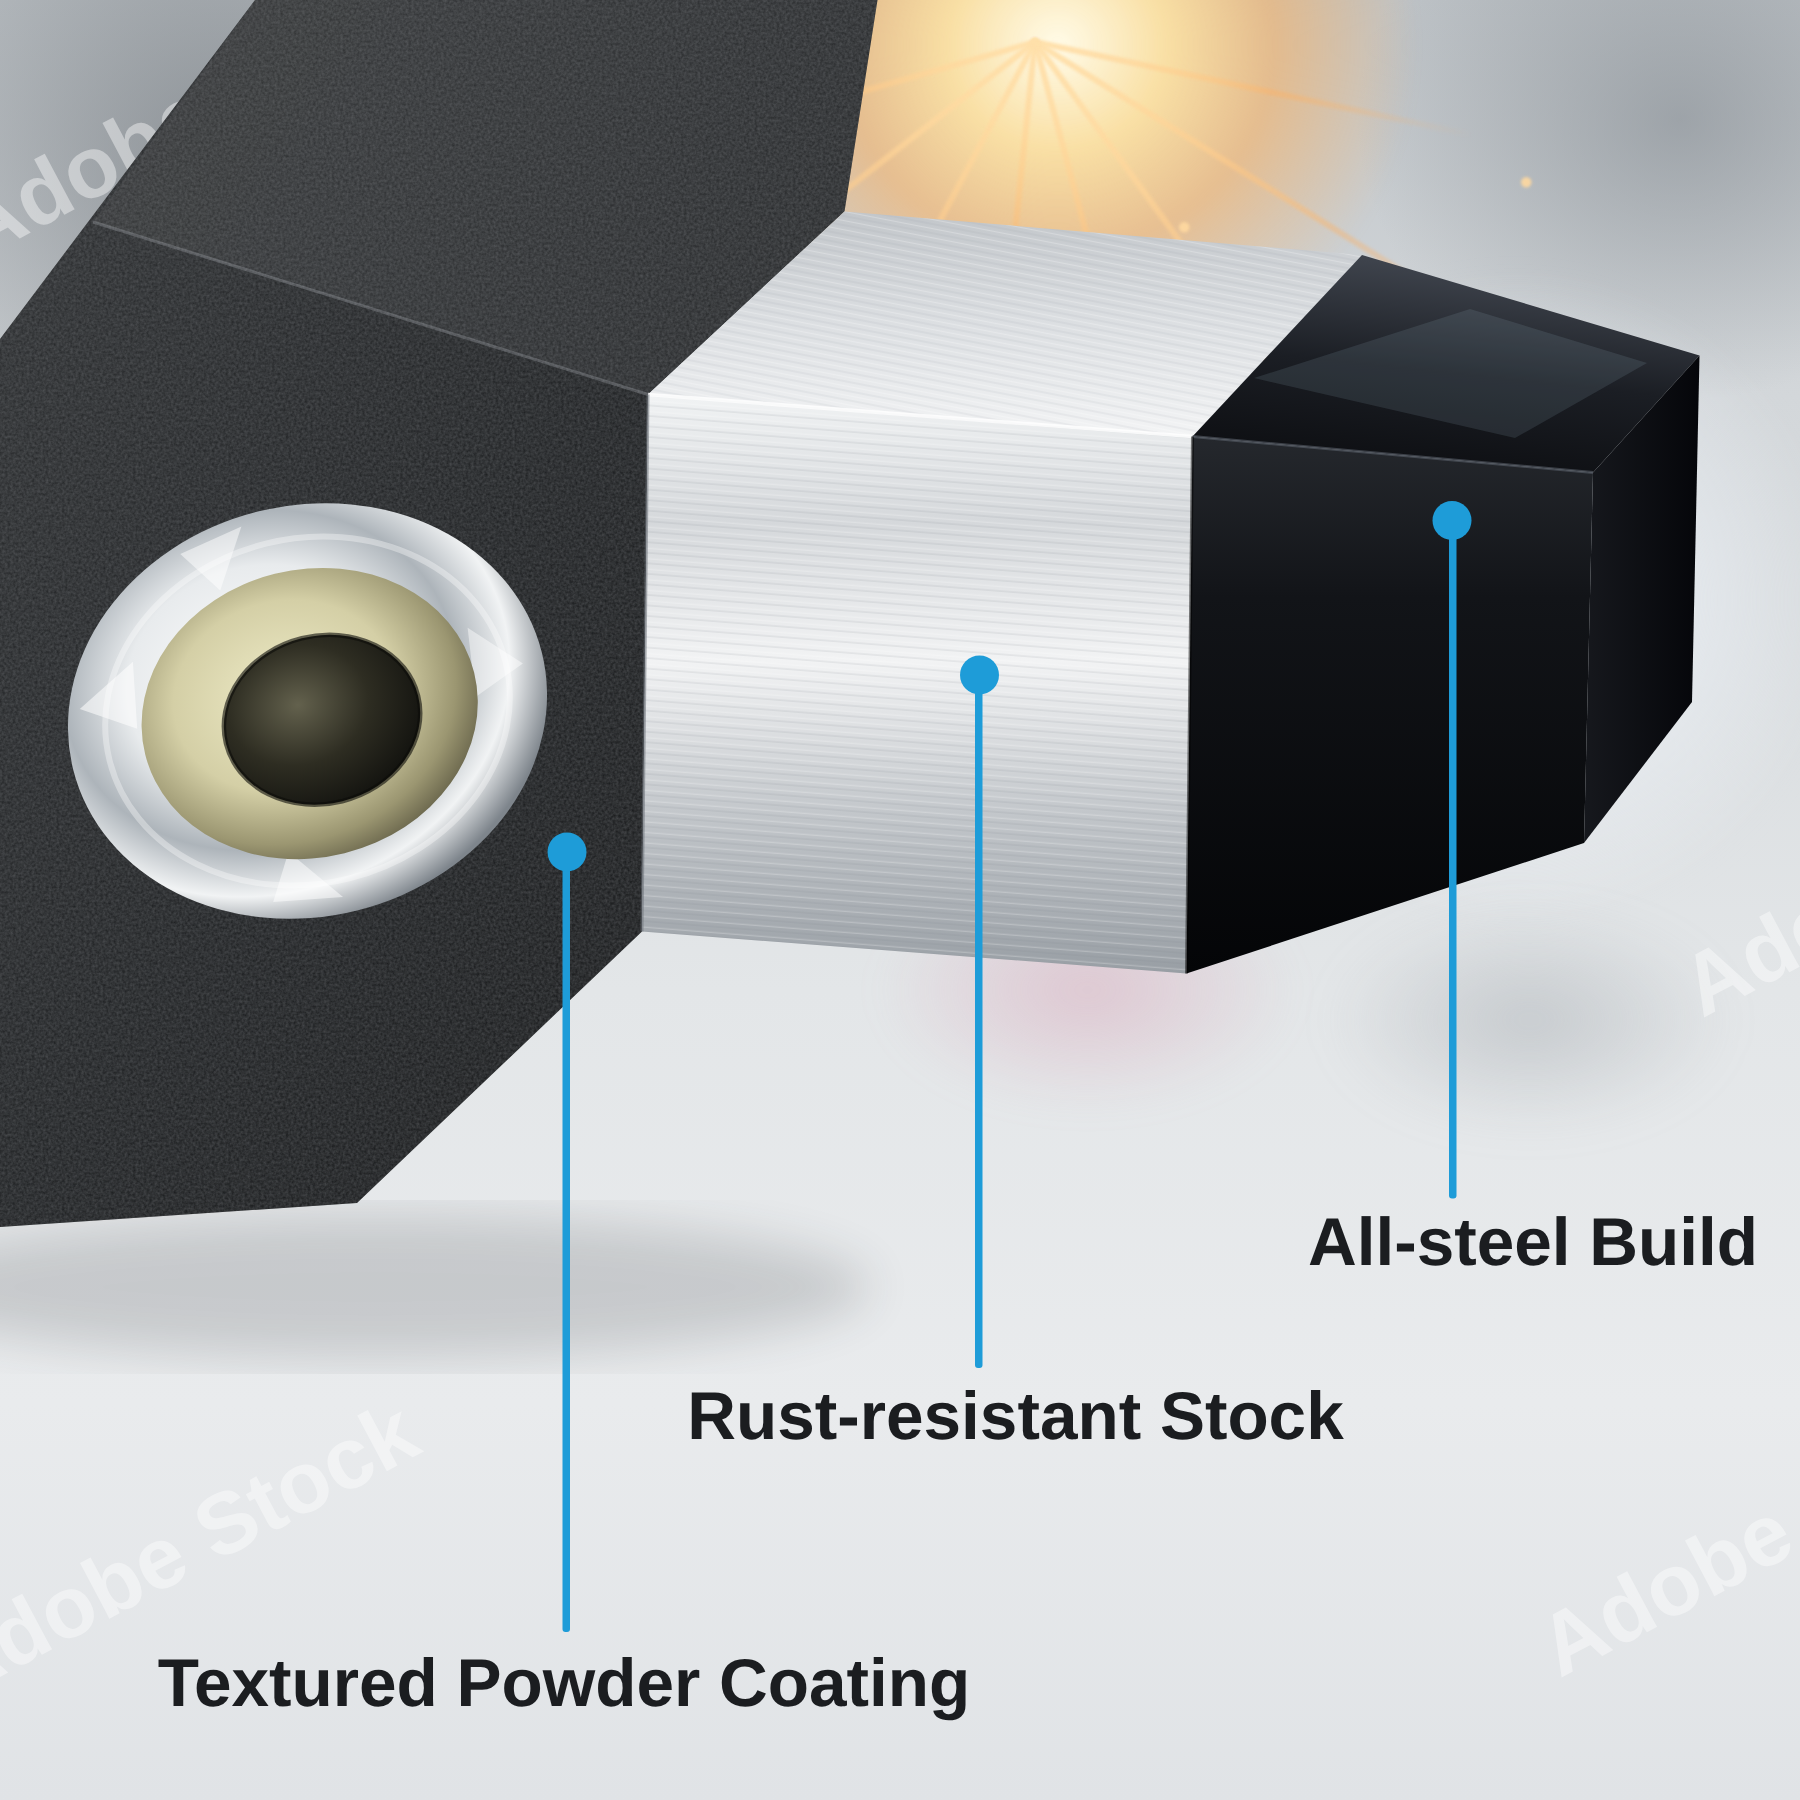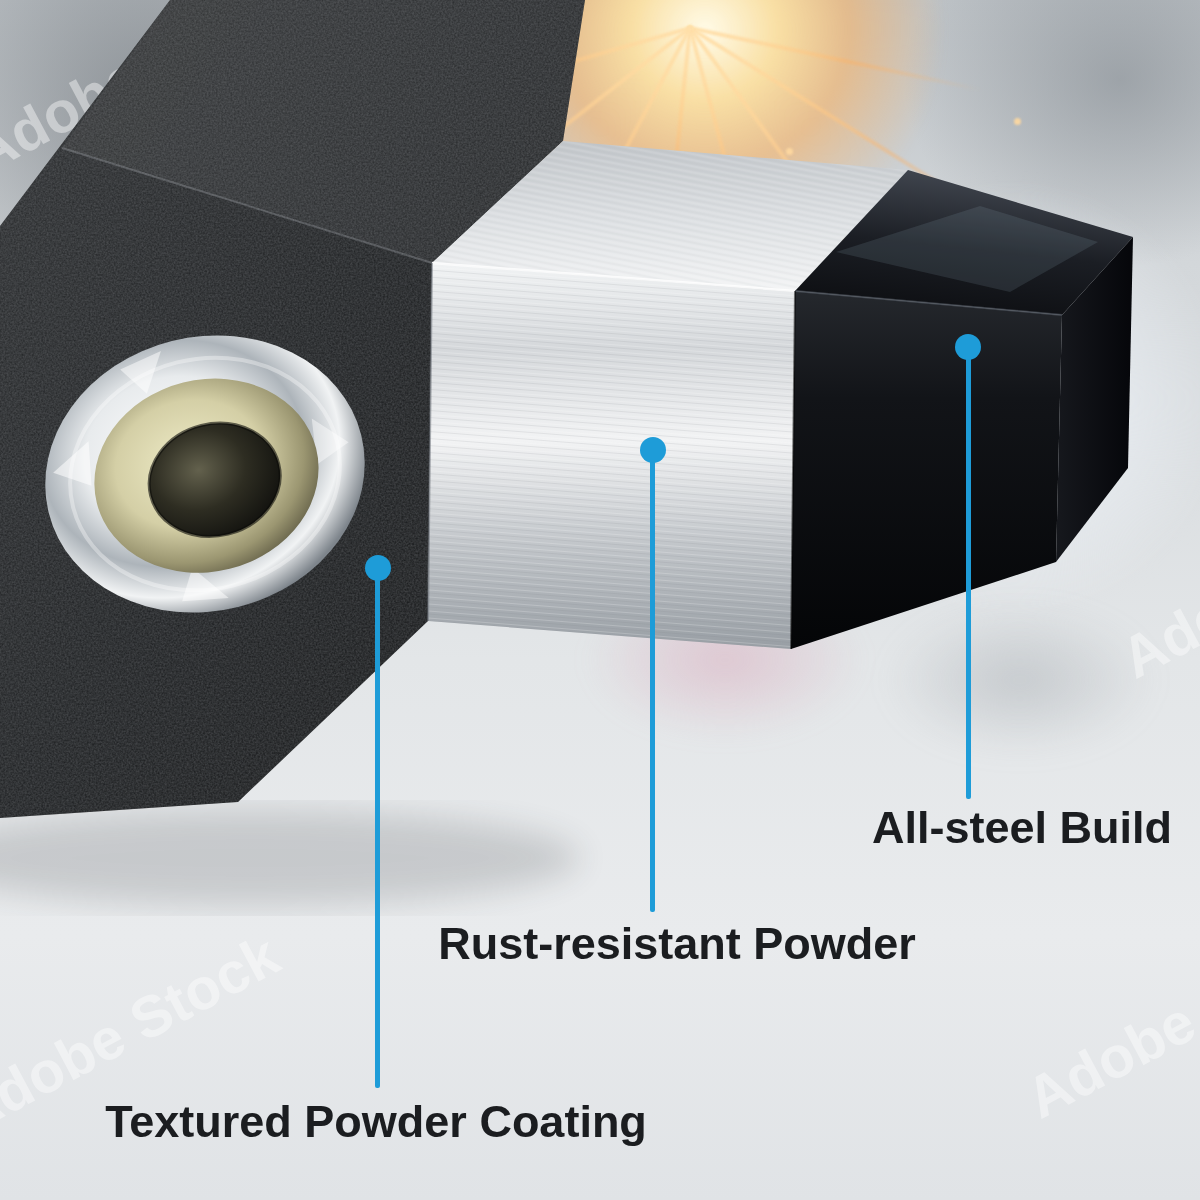--- a/index.html
+++ b/index.html
@@ -226,21 +226,21 @@
 
   <div>
     <div class="cline c1-line"></div>
     <div class="cdot c1-dot"></div>
     <div class="clabel c1-label">Textured Powder Coating</div>
   </div>
 
   <div>
     <div class="cline c2-line"></div>
     <div class="cdot c2-dot"></div>
-    <div class="clabel c2-label">Rust-resistant Powder</div>
+    <div class="clabel c2-label">Rust-resistant Stock</div>
   </div>
 
   <div>
     <div class="cline c3-line"></div>
     <div class="cdot c3-dot"></div>
     <div class="clabel c3-label">All-steel Build</div>
   </div>
 
 </div>
 

